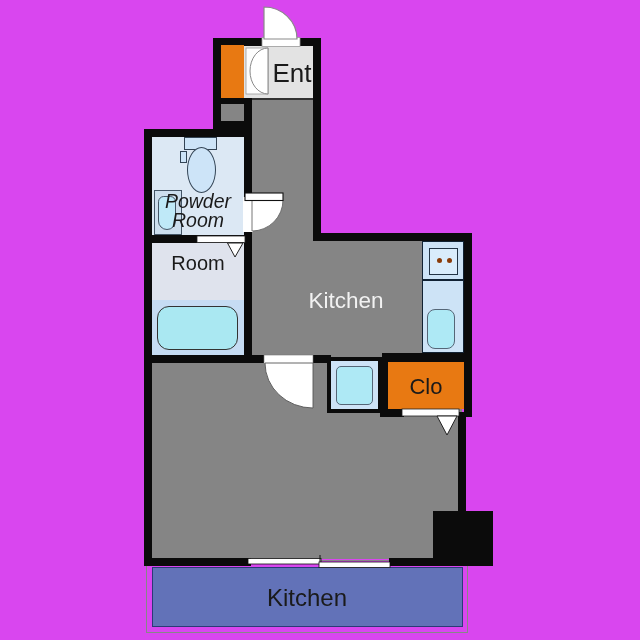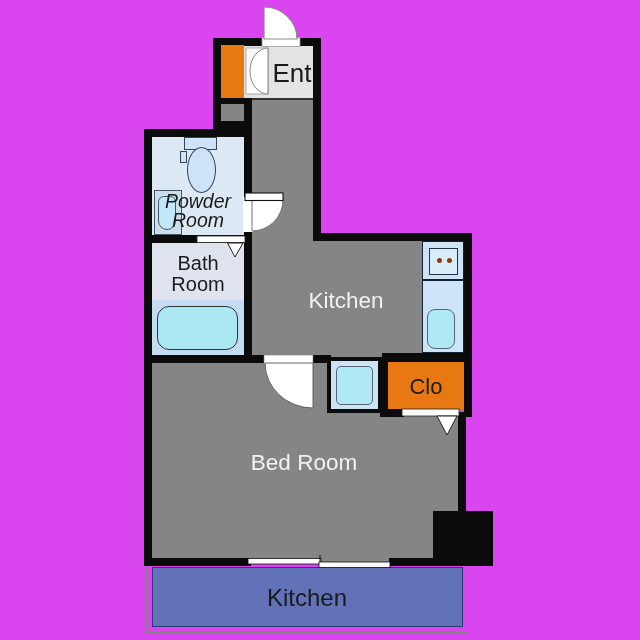--- a/index.html
+++ b/index.html
@@ -107,33 +107,29 @@
   <div class="abs lbl" style="left:262px;top:58px;width:60px;font-size:26px;">
     <span>Ent</span>
   </div>
 
   <div class="abs lbl" style="left:152px;top:192px;width:92px;font-size:19.5px;line-height:18.5px;font-style:italic;">
     <span>Powder</span>
     <span>Room</span>
   </div>
 
   <div class="abs lbl" style="left:152px;top:253px;width:92px;font-size:20px;line-height:21px;">
-    <span>Bath</span>
     <span>Room</span>
   </div>
 
   <div class="abs lbl" style="left:388px;top:374px;width:76px;font-size:22px;">
     <span>Clo</span>
   </div>
 
   <div class="abs lbl light" style="left:296px;top:288px;width:100px;font-size:22.5px;">
     <span>Kitchen</span>
   </div>
 
-  <div class="abs lbl light" style="left:244px;top:450px;width:120px;font-size:22.5px;">
-    <span>Bed Room</span>
-  </div>
 
   <div class="abs lbl" style="left:237px;top:584px;width:140px;font-size:24px;">
     <span>Kitchen</span>
   </div>
 
 </div>
 
 </body></html>

